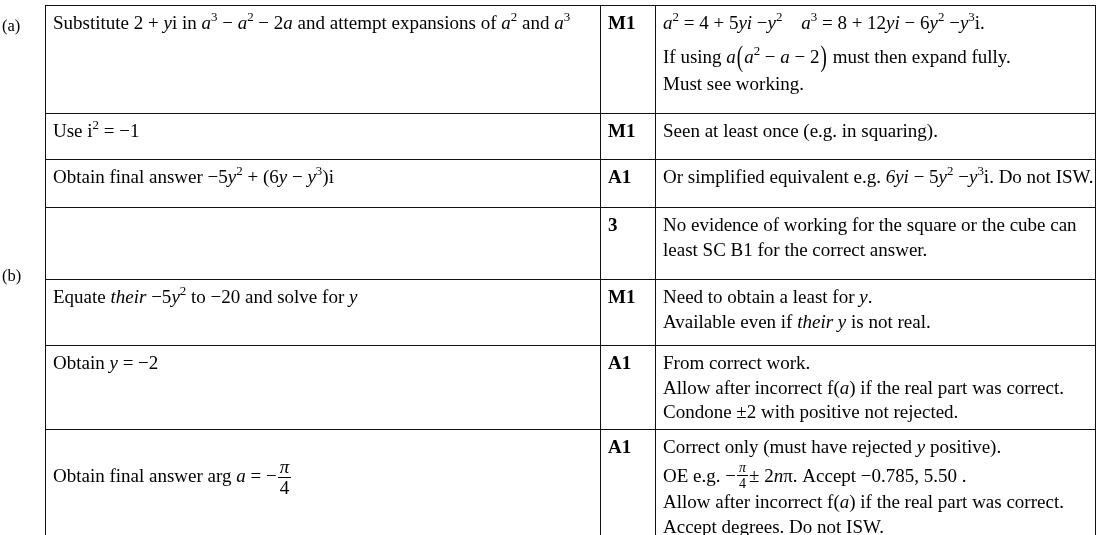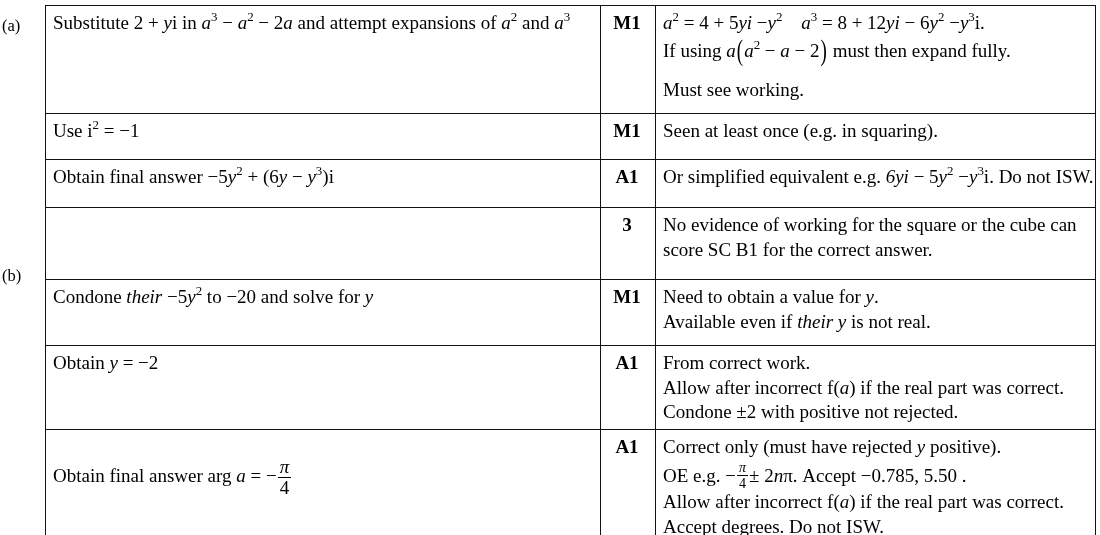--- a/index.html
+++ b/index.html
@@ -49,21 +49,21 @@
     padding: 5px 7px 4px 7px;
     font-size: 19px;
     line-height: 1.30;
   }
   col.c-work   { width: 555px; }
   col.c-marks  { width: 55px;  }
   col.c-notes  { width: 440px; }
 
   td.work  { text-align: left; }
   td.marks {
-    text-align: center;
+    text-align: left;
     font-weight: bold;
     padding-right: 9px;
     white-space: nowrap;
   }
   td.notes { text-align: left; }
 
   
   tr.r1 td { height: 98px;  }
   tr.r2 td { height: 36px;  }
   tr.r3 td { height: 38px;  }
@@ -146,28 +146,28 @@
         <td class="notes">
           <span class="nl mathline">
             <span class="it">a</span><sup>2</sup>
             <span>= 4 + 5</span><span class="it">yi</span>
             <span>−</span><span class="it">y</span><sup>2</sup><span class="gap"></span>
             <span class="it">a</span><sup>3</sup>
             <span>= 8 + 12</span><span class="it">yi</span>
             <span>− 6</span><span class="it">y</span><sup>2</sup>
             <span>−</span><span class="it">y</span><sup>3</sup><span>i</span><span>.</span>
           </span>
-          <span class="nl mathline" style="margin-top:3px;">
+          <span class="nl mathline" style="margin-top:9px;">
             <span>If using</span>
             <span class="it">a</span><span class="bigparen">(</span><span class="it">a</span><sup>2</sup>
             <span>−</span> <span class="it">a</span>
             <span>− 2</span><span class="bigparen">)</span>
             <span>must then expand fully.</span>
           </span>
-          <span class="nl" style="margin-top:15px;">Must see working.</span>
+          <span class="nl" style="margin-top:3px;">Must see working.</span>
         </td>
       </tr>
 
       <tr class="r2">
         <td class="work">
           <span class="mathline">
             <span>Use</span>
             <span>i</span><sup>2</sup>
             <span>= −1</span>
           </span>
@@ -196,38 +196,38 @@
             <span>−</span><span class="it">y</span><sup>3</sup><span>i</span><span>. Do not ISW.</span>
           </span>
         </td>
       </tr>
 
       <tr class="r4">
         <td class="work"></td>
         <td class="marks">3</td>
         <td class="notes">
           <span class="nl">No evidence of working for the square or the cube can</span>
-          <span class="nl">score SC B1 for the correct answer.</span>
+          <span class="nl">least SC B1 for the correct answer.</span>
         </td>
       </tr>
 
       <tr class="r5">
         <td class="work">
           <span class="mathline">
-            <span>Condone</span>
+            <span>Equate</span>
             <span class="it">their</span>
             <span>−5</span><span class="it">y</span><sup>2</sup>
             <span>to −20 and solve for</span>
             <span class="it">y</span>
           </span>
         </td>
         <td class="marks">M1</td>
         <td class="notes">
           <span class="nl mathline">
-            <span>Need to obtain a value for</span>
+            <span>Need to obtain a least for</span>
             <span class="it">y</span><span>.</span>
           </span>
           <span class="nl mathline">
             <span>Available even if</span>
             <span class="it">their</span>
             <span class="it">y</span>
             <span>is not real.</span>
           </span>
         </td>
       </tr>

